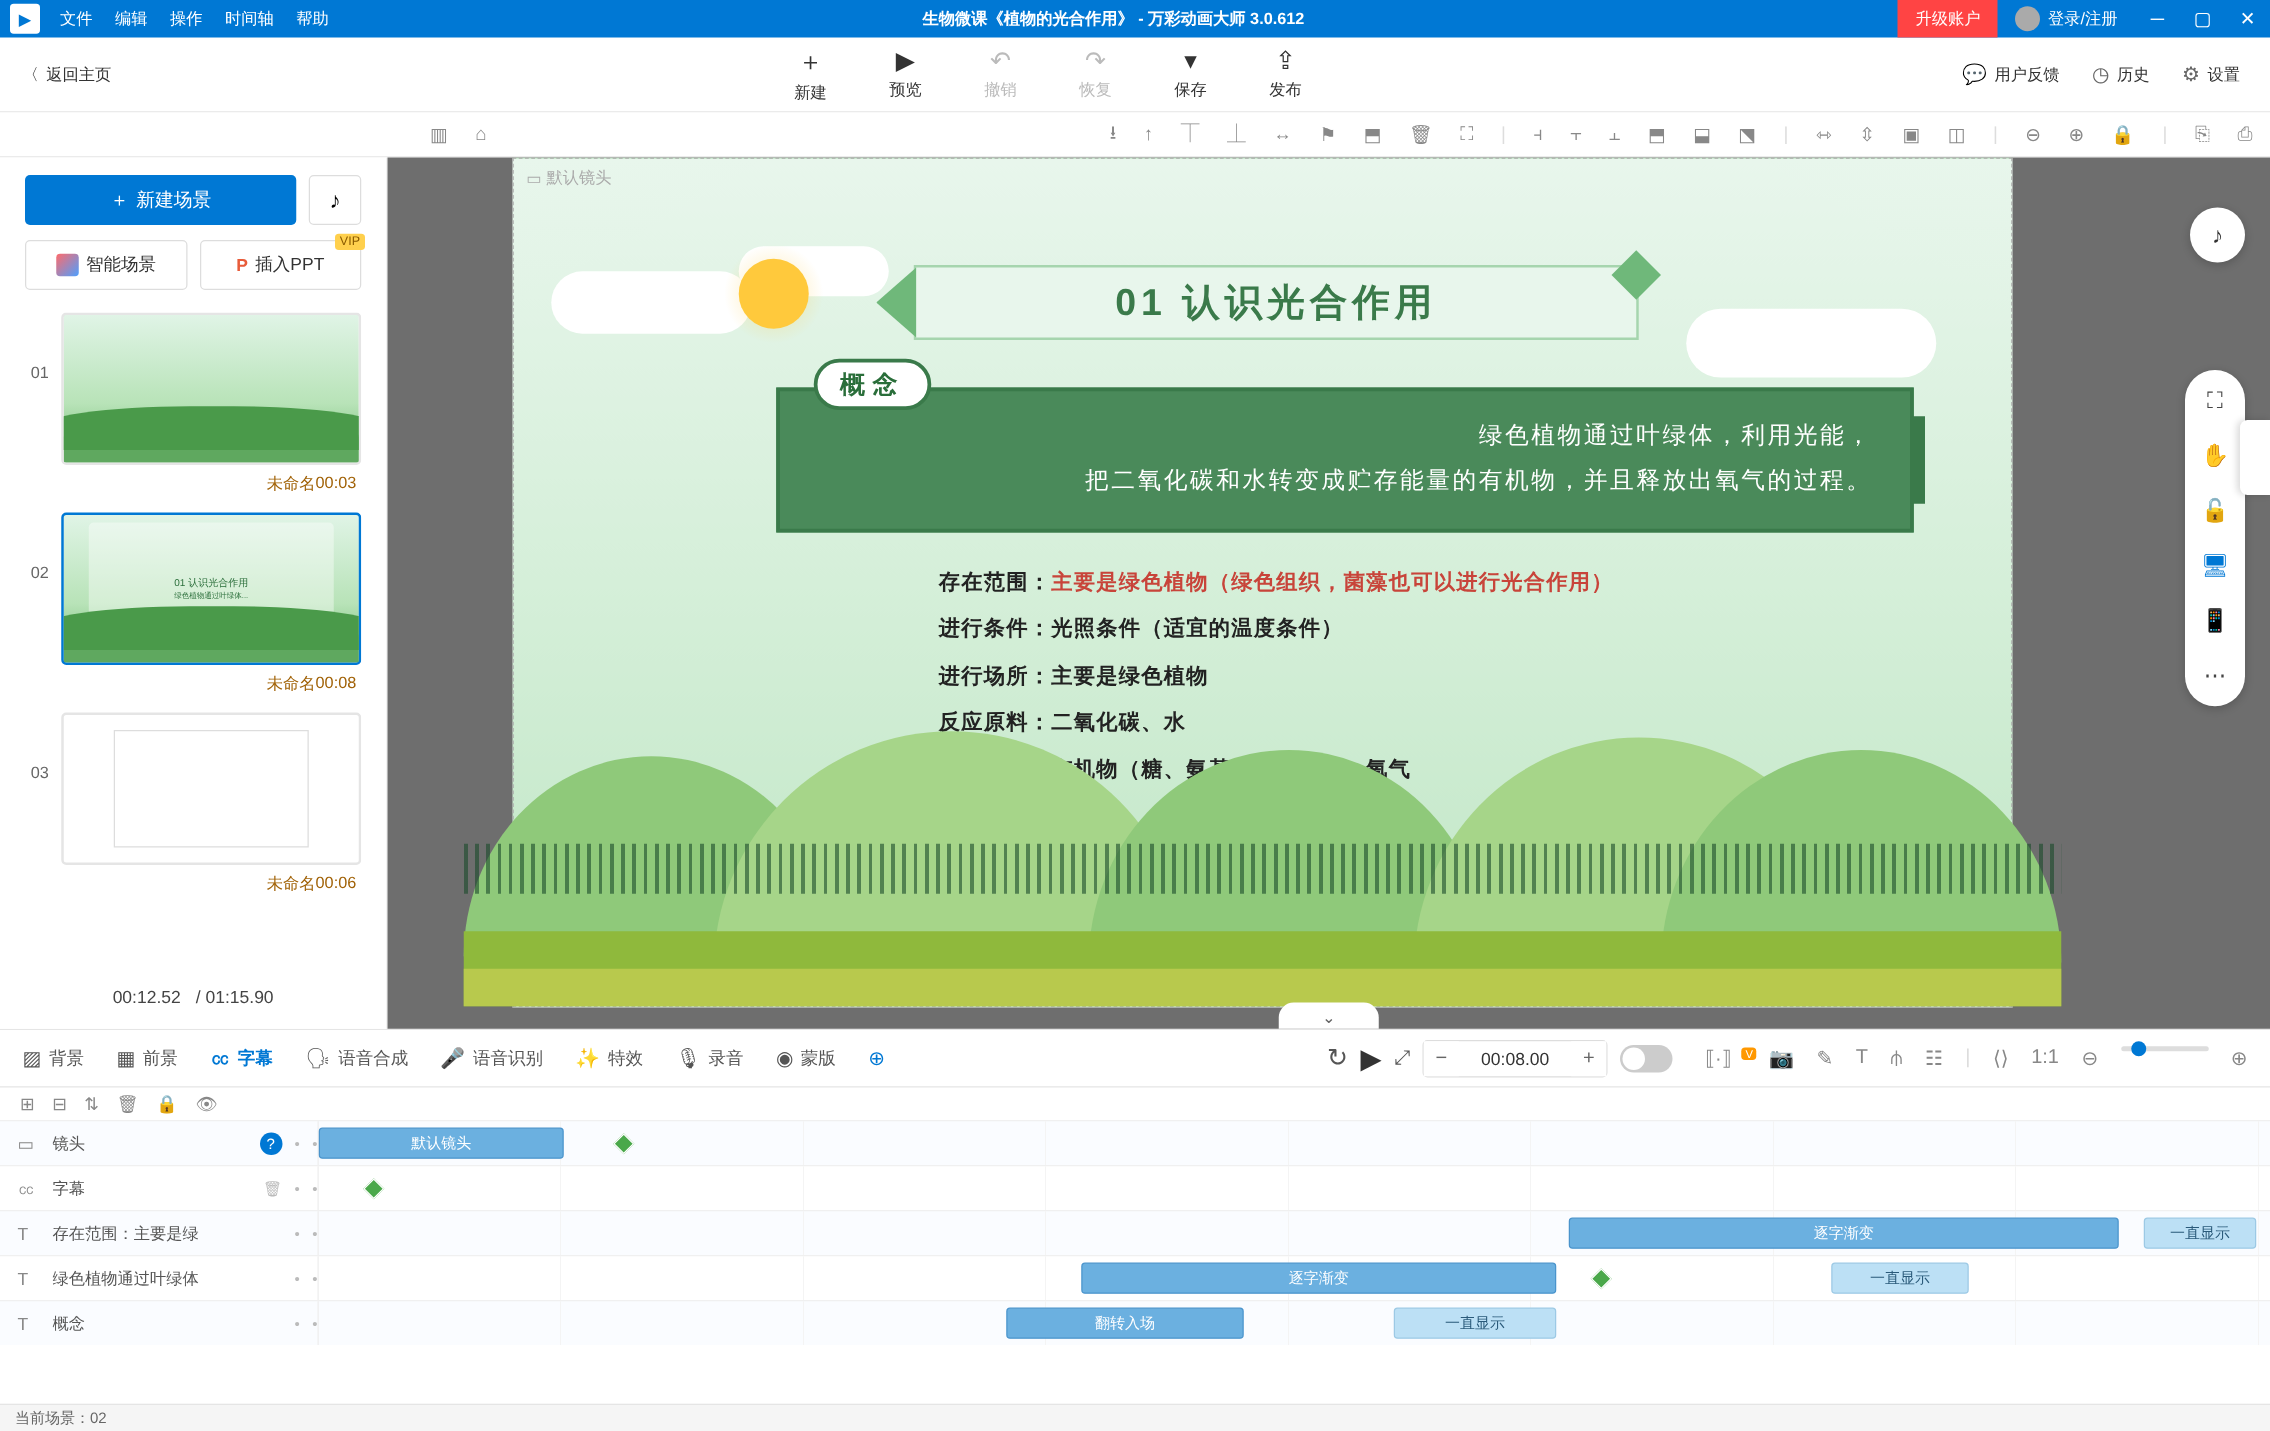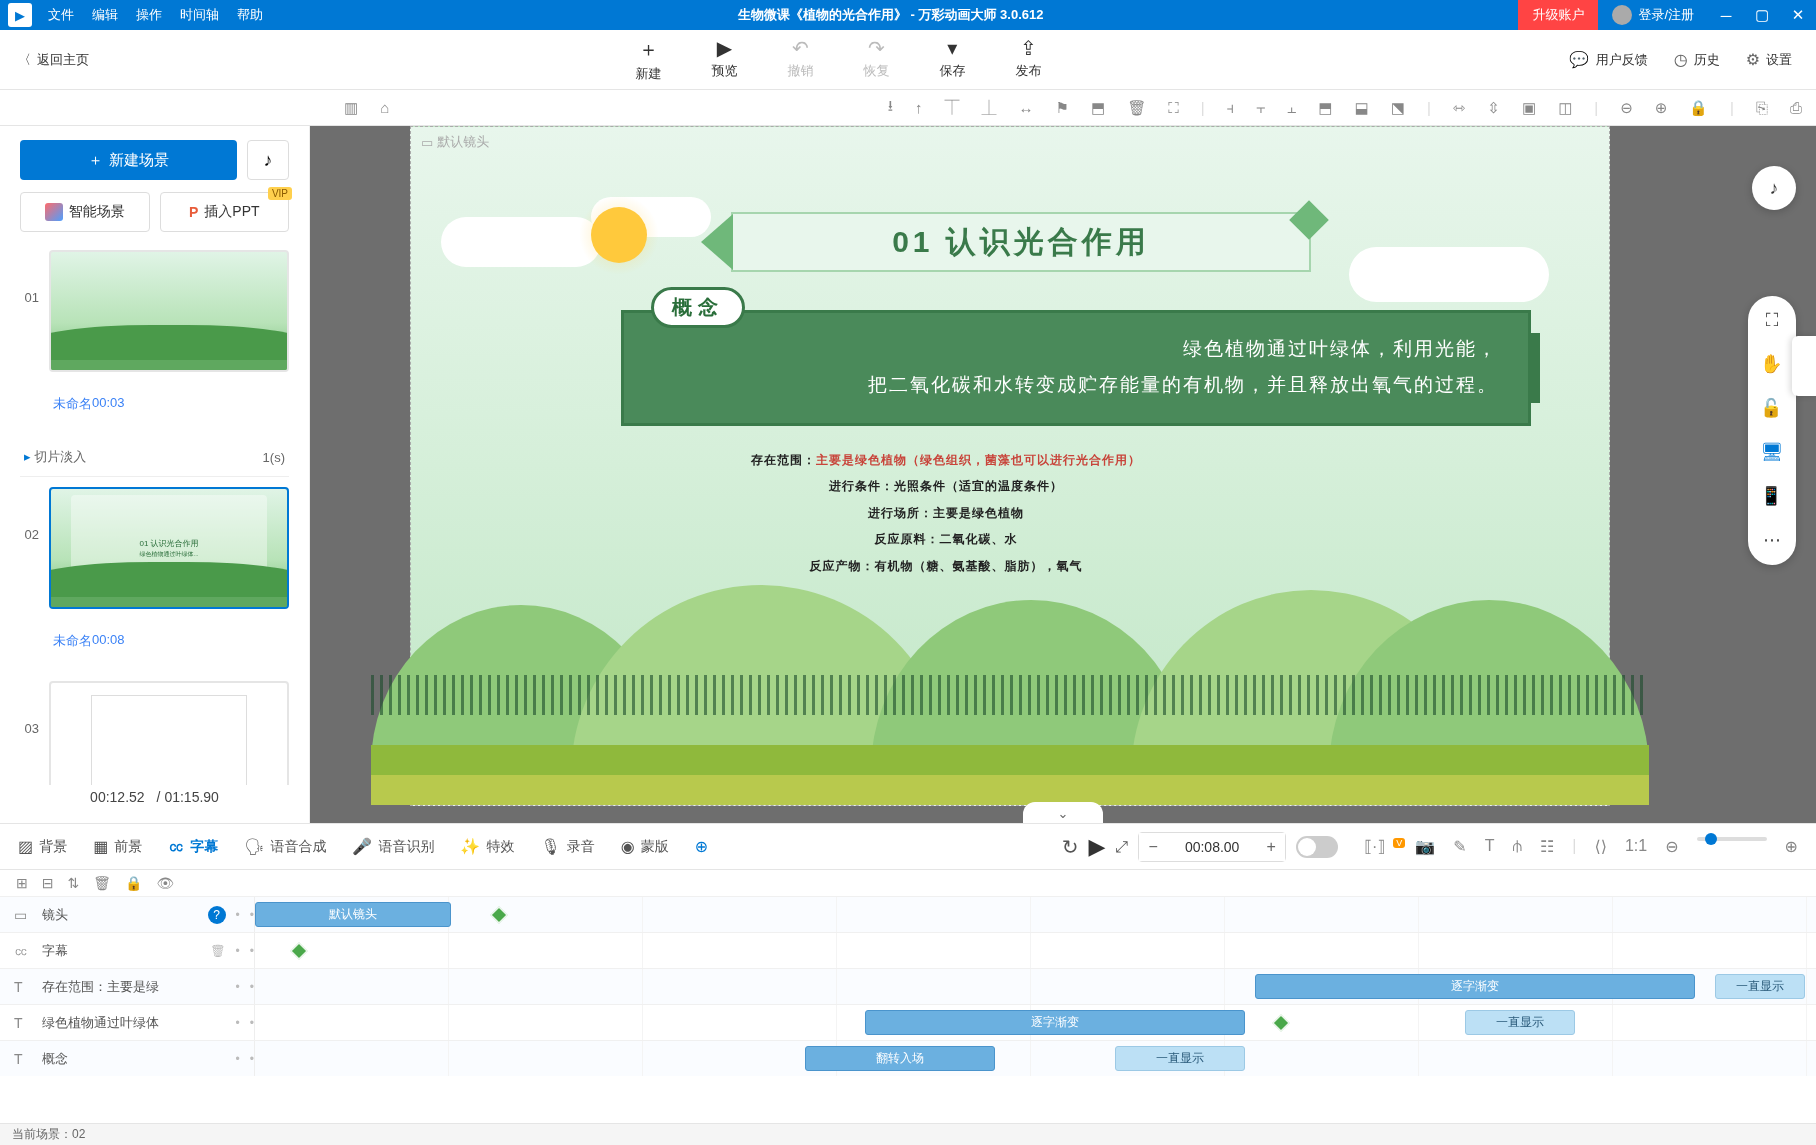--- a/index.html
+++ b/index.html
@@ -50,21 +50,21 @@
 .scenelist { margin-top:18px; flex:1; overflow:auto; }
 .scene { display:flex; align-items:flex-start; gap:10px; margin-bottom:8px; }
 .scene .num { width:24px; text-align:right; color:#666; padding-top:40px; font-size:13px; }
 .scene .card { flex:1; }
 .thumb { width:240px; height:122px; border-radius:4px; border:2px solid #e5e5e5; background:linear-gradient(#e0f4e6,#b8e3b8 60%,#6fb96f); position:relative; overflow:hidden; }
 .thumb .hills { position:absolute; bottom:0; left:0; right:0; height:40px; background:#5fa85f; border-radius:100% 100% 0 0 / 60px; }
 .thumb .hills::before { content:""; position:absolute; bottom:10px; left:-20px; right:-20px; height:35px; background:#4a9a4a; border-radius:100% 100% 0 0 / 40px; }
 .scene.active .thumb { border-color:#0078d4; }
 .thumb-inner { position:absolute; inset:8px; background:rgba(255,255,255,0.4); border-radius:4px; display:flex; flex-direction:column; align-items:center; justify-content:center; font-size:9px; color:#2a6e3a; }
 .thumb-inner .tt { font-weight:bold; font-size:11px; color:#2a6e3a; background:#c5e8c5; padding:2px 6px; border-radius:3px; margin-bottom:3px; }
-.meta { display:flex; justify-content:flex-start; padding:23px 4px; color:#3b82f6; font-size:13px; }
+.meta { display:flex; justify-content:flex-end; padding:6px 4px; color:#a16207; font-size:13px; }
 .trans { display:flex; justify-content:space-between; align-items:center; padding:4px 4px 10px 4px; color:#666; border-bottom:1px solid #eee; margin-bottom:10px; font-size:13px; }
 .trans .pl { color:#0078d4; }
 .whthumb { background:#fff; }
 .whthumb .wcontent { position:absolute; inset:12px 40px; border:1px solid #ddd; }
 
 
 .canvasarea { flex:1; background:#6e6e6e; position:relative; overflow:hidden; }
 .canvas { position:absolute; left:100px; top:0; width:1200px; height:680px; background:linear-gradient(#e8f6ec 0%,#d5efd9 50%,#c0e6c5 100%); border:1px dashed #aaa; }
 .canvas .camlabel { position:absolute; top:6px; left:10px; color:#aaa; font-size:13px; display:flex; align-items:center; gap:4px; }
 .cloud { position:absolute; background:#fff; border-radius:50px; }
@@ -73,21 +73,21 @@
 .c3 { width:200px; height:55px; top:120px; right:60px; }
 .sun { position:absolute; top:80px; left:180px; width:56px; height:56px; background:#ffc93c; border-radius:50%; }
 .sun::before { content:""; position:absolute; inset:-12px; background:radial-gradient(circle,rgba(255,201,60,.4),transparent 70%); border-radius:50%; }
 .titlebar2 { position:absolute; top:85px; left:320px; width:580px; height:60px; background:#e8f6ec; border:2px solid #a6d5ae; display:flex; align-items:center; justify-content:center; font-size:30px; font-weight:bold; color:#3a7a4a; letter-spacing:4px; }
 .titlebar2::before { content:""; position:absolute; left:-32px; top:0; bottom:0; width:32px; background:#6fb87a; clip-path:polygon(100% 0,100% 100%,0 50%); }
 .titlebar2::after { content:""; position:absolute; right:-14px; top:-8px; width:28px; height:28px; background:#6fb87a; transform:rotate(45deg); }
 .concept { position:absolute; top:160px; left:210px; width:910px; }
 .concept-head { display:inline-block; background:#fff; border:3px solid #3a7a4a; border-radius:22px; padding:4px 18px; font-size:20px; font-weight:bold; color:#2a6e3a; letter-spacing:6px; position:relative; z-index:2; margin-left:30px; }
 .concept-body { background:#4a8a5a; color:#fff; padding:18px 30px 20px 60px; margin-top:-18px; font-size:19px; line-height:1.9; letter-spacing:2px; border:3px solid #3a7a4a; position:relative;text-align:right; }
 .concept-body::after { content:""; position:absolute; right:-12px; top:20px; bottom:20px; width:12px; background:#3a7a4a; }
-.facts { position:absolute; top:320px; left:340px; font-size:12px; color:#222; line-height:2.2; font-weight:bold; letter-spacing:1px;text-align:center; }
+.facts { position:absolute; top:320px; left:340px; font-size:17px; color:#222; line-height:2.2; font-weight:bold; letter-spacing:1px; }
 .facts .lbl { font-weight:bold; }
 .facts .hl { color:#c8443a; font-weight:bold; }
 .hills2 { position:absolute; bottom:0; left:-40px; right:-40px; height:220px; }
 .hill { position:absolute; border-radius:50% 50% 0 0 / 100% 100% 0 0; }
 .ha { bottom:40px; left:0; width:300px; height:160px; background:#8fc97a; }
 .hb { bottom:30px; left:200px; width:380px; height:190px; background:#a6d589; }
 .hc { bottom:35px; left:500px; width:320px; height:170px; background:#8fc97a; }
 .hd { bottom:30px; left:760px; width:360px; height:185px; background:#a6d589; }
 .he { bottom:35px; right:0; width:320px; height:170px; background:#8fc97a; }
 .ground { position:absolute; bottom:0; left:0; right:0; height:60px; background:#8fb93c; }
@@ -284,24 +284,20 @@
         <div class="card">
           <div class="thumb">
             <div class="hills"></div>
           </div>
           <div class="meta">
               <span>未命名</span>
               <span>00:03</span>
             </div>
         </div>
       </div>
-      <div class="trans">
-          <span><span class="pl">▸</span> <span>切片淡入</span></span>
-          <span>1(s)</span>
-        </div>
 
       <div class="scene active">
         <div class="num">02</div>
         <div class="card">
           <div class="thumb">
             <div class="thumb-inner" style="inset:6px 20px;text-align:center">
                 <span style="font-size:8px">01 认识光合作用</span>
                 <div style="font-size:6px;line-height:1.2;margin-top:2px">绿色植物通过叶绿体...</div>
               </div>
             <div class="hills"></div>

